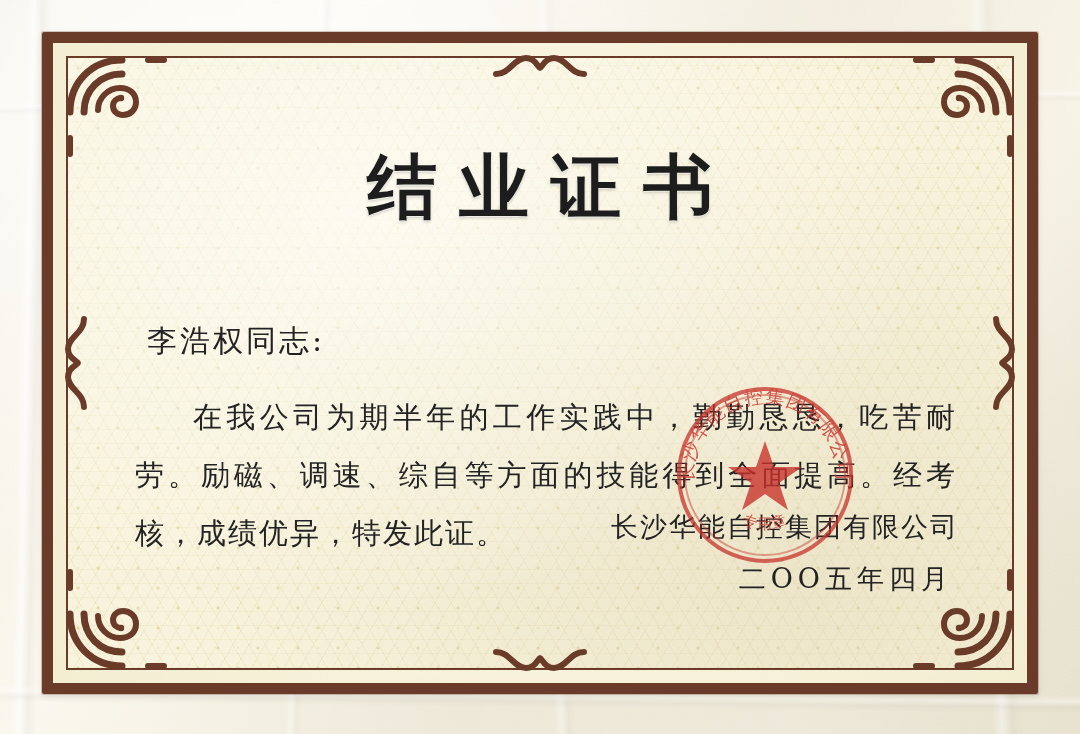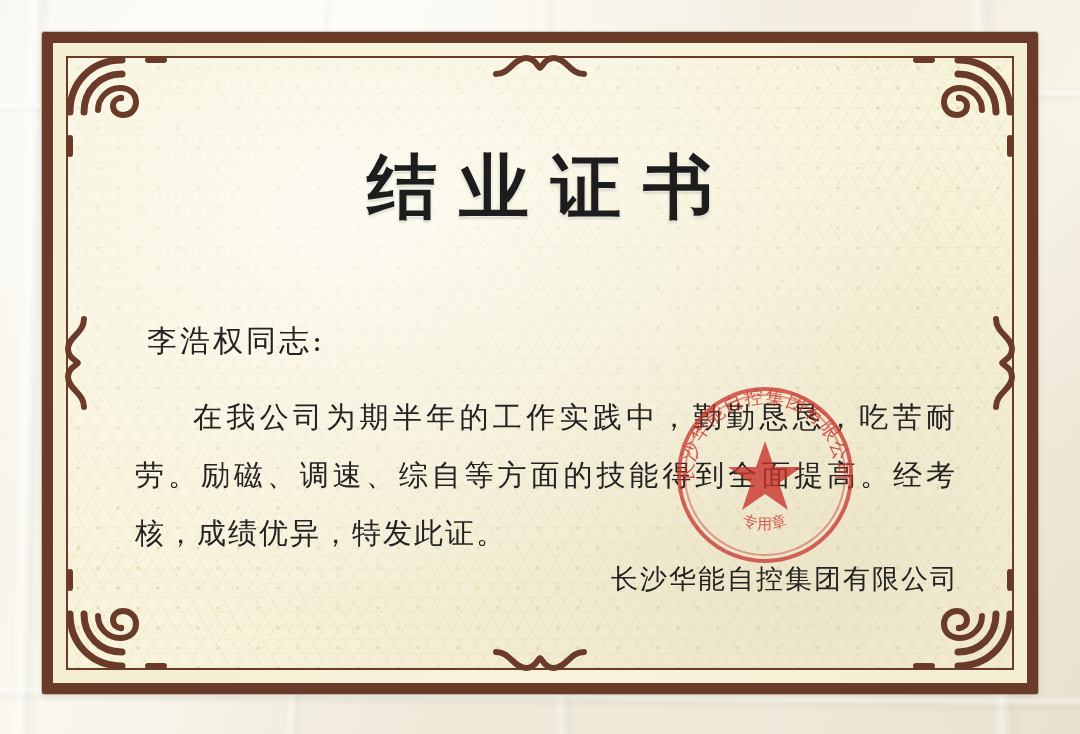--- a/index.html
+++ b/index.html
@@ -340,20 +340,21 @@
     <div class="content">
 
       <div class="cert-title">结业证书</div>
 
       <div class="recipient-line">李浩权同志:</div>
 
       <div class="body-text">在我公司为期半年的工作实践中，勤勤恳恳，吃苦耐劳。励磁、调速、综自等方面的技能得到全面提高。经考核，成绩优异，特发此证。</div>
 
       <div class="signature-block">
         <div class="org-name">长沙华能自控集团有限公司</div>
+        <div class="date-line">二OO五年四月</div>
       </div>
 
       <div id="company-seal">
         <svg viewBox="0 0 192 192" aria-hidden="true">
           <defs>
             <path id="sealTopArc" d="M 24 96 A 72 72 0 0 1 168 96"></path>
             <path id="sealBottomArc" d="M 42 96 A 54 54 0 0 0 150 96"></path>
           </defs>
           <circle class="seal-ring" cx="96" cy="96" r="86"></circle>
           <circle class="seal-ring" cx="96" cy="96" r="80" style="stroke-width:2; opacity:.5"></circle>

